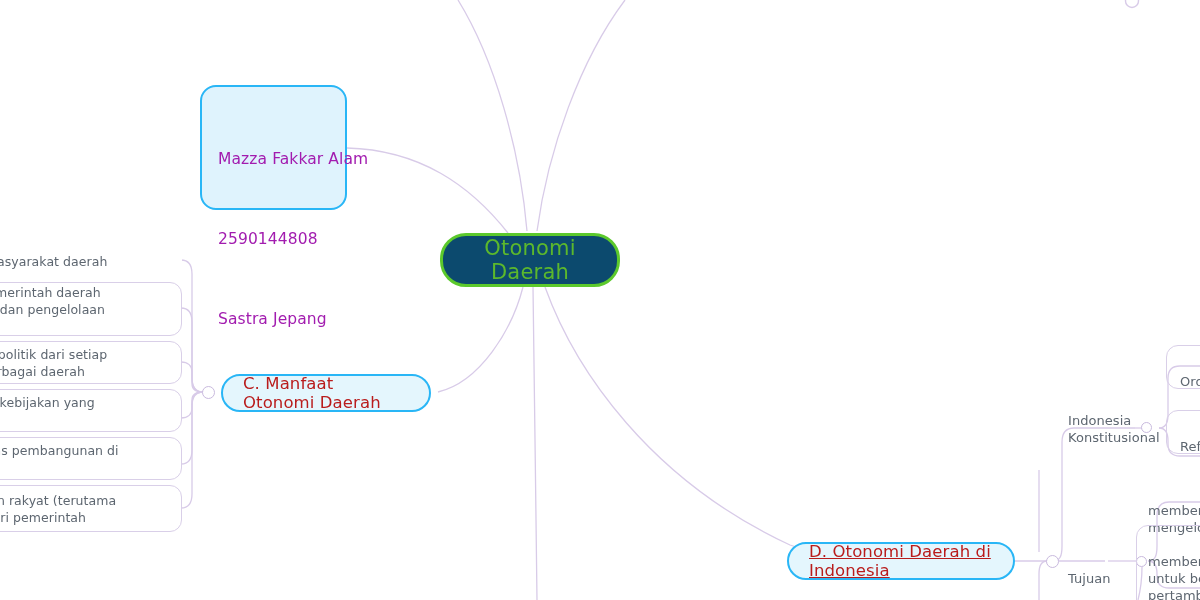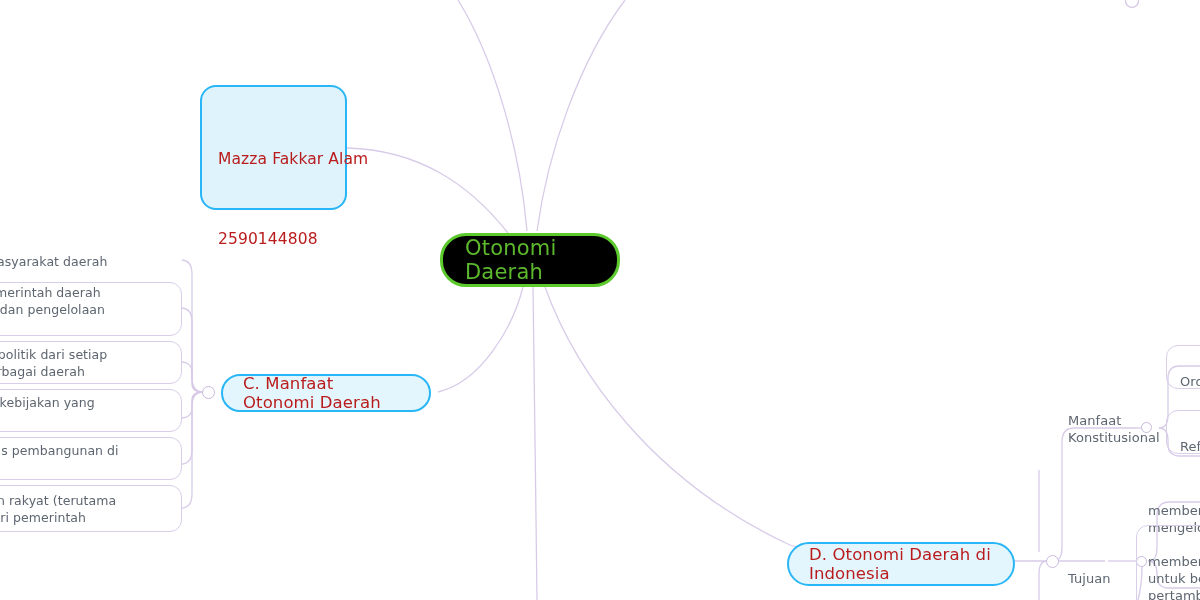--- a/index.html
+++ b/index.html
@@ -36,48 +36,49 @@
     position: absolute;
     box-sizing: border-box;
     display: flex;
     align-items: center;
     white-space: pre-line;
   }
 
   
   .root {
     border: 3px solid #5cc92c;
-    background: #000000;
+    background: #0c4a6e;
     border-radius: 26px;
     color: #5cb82c;
     font-size: 21px;
     letter-spacing: 0.2px;
     padding: 0 22px;
     justify-content: center;
     box-shadow: 0 0 0 0 rgba(0,0,0,0);
+    text-align: center;
   }
 
   
   .l1 {
     border: 2px solid #29b6f6;
     background: #e4f6fd;
     border-radius: 22px;
     color: #b91c1c;
     font-size: 16.5px;
     padding: 0 20px;
     justify-content: center;
     letter-spacing: 0.1px;
   }
 
   
   .idcard {
     border: 2px solid #29b6f6;
     background: #dff3fd;
     border-radius: 16px;
-    color: #b91c1c;
+    color: #a21caf;
     font-size: 15.5px;
     line-height: 40px;
     padding: 12px 16px;
     display: block;
     letter-spacing: 0.1px;
   }
   .idcard div { white-space: nowrap; }
 
   
   .leaf {
@@ -169,20 +170,21 @@
     <circle cx="1132" cy="1" r="6.5" fill="#ffffff" stroke="#d8cbe8" stroke-width="1.4"></circle>
   </svg>
 
   <div class="node root" style="left:440px; top:233px; width:180px; height:54px;">
     <span>Otonomi Daerah</span>
   </div>
 
   <div class="node idcard" style="left:200px; top:85px; width:147px; height:125px;">
     <div>Mazza Fakkar Alam</div>
     <div>2590144808</div>
+    <div>Sastra Jepang</div>
   </div>
 
   <div class="node l1" style="left:221px; top:374px; width:210px; height:38px;">
     <span>C. Manfaat Otonomi Daerah</span>
   </div>
   <div class="handle" style="left:202px; top:386px;"></div>
 
   <div class="node leaf noborder" style="left:-190px; top:244px; width:372px; height:34px; align-items:center;">
     <span>Meningkatkan partisipasi masyarakat daerah</span>
   </div>
@@ -206,27 +208,27 @@
   <div class="node leaf" style="left:-190px; top:437px; width:372px; height:43px; align-items:center;">
     <span>Dapat meningkatkan kualitas pembangunan di
 berbagai daerah</span>
   </div>
 
   <div class="node leaf" style="left:-190px; top:485px; width:372px; height:47px; align-items:center;">
     <span>Meningkatkan kesejahteraan rakyat (terutama
 daerah yang sangat jauh dari pemerintah</span>
   </div>
 
-  <div class="node l1" style="left:787px; top:542px; width:228px; height:44px;">
+  <div class="node l1" style="left:787px; top:542px; width:228px; height:38px;text-decoration:underline;">
     <span>D. Otonomi Daerah di Indonesia</span>
   </div>
   <div class="handle" style="left:1046px; top:555px;"></div>
 
   <div class="node plain" style="left:1068px; top:395px; width:90px; height:36px; display:block;">
-    <span>Manfaat
+    <span>Indonesia
 Konstitusional</span>
   </div>
   <div class="handle small" style="left:1141px; top:422px;"></div>
 
   <div class="node plain" style="left:1180px; top:356px; width:60px; height:20px; display:block;">
     <span>Orde</span>
   </div>
   <div class="node plain" style="left:1180px; top:421px; width:60px; height:20px; display:block;">
     <span>Refo</span>
   </div>

